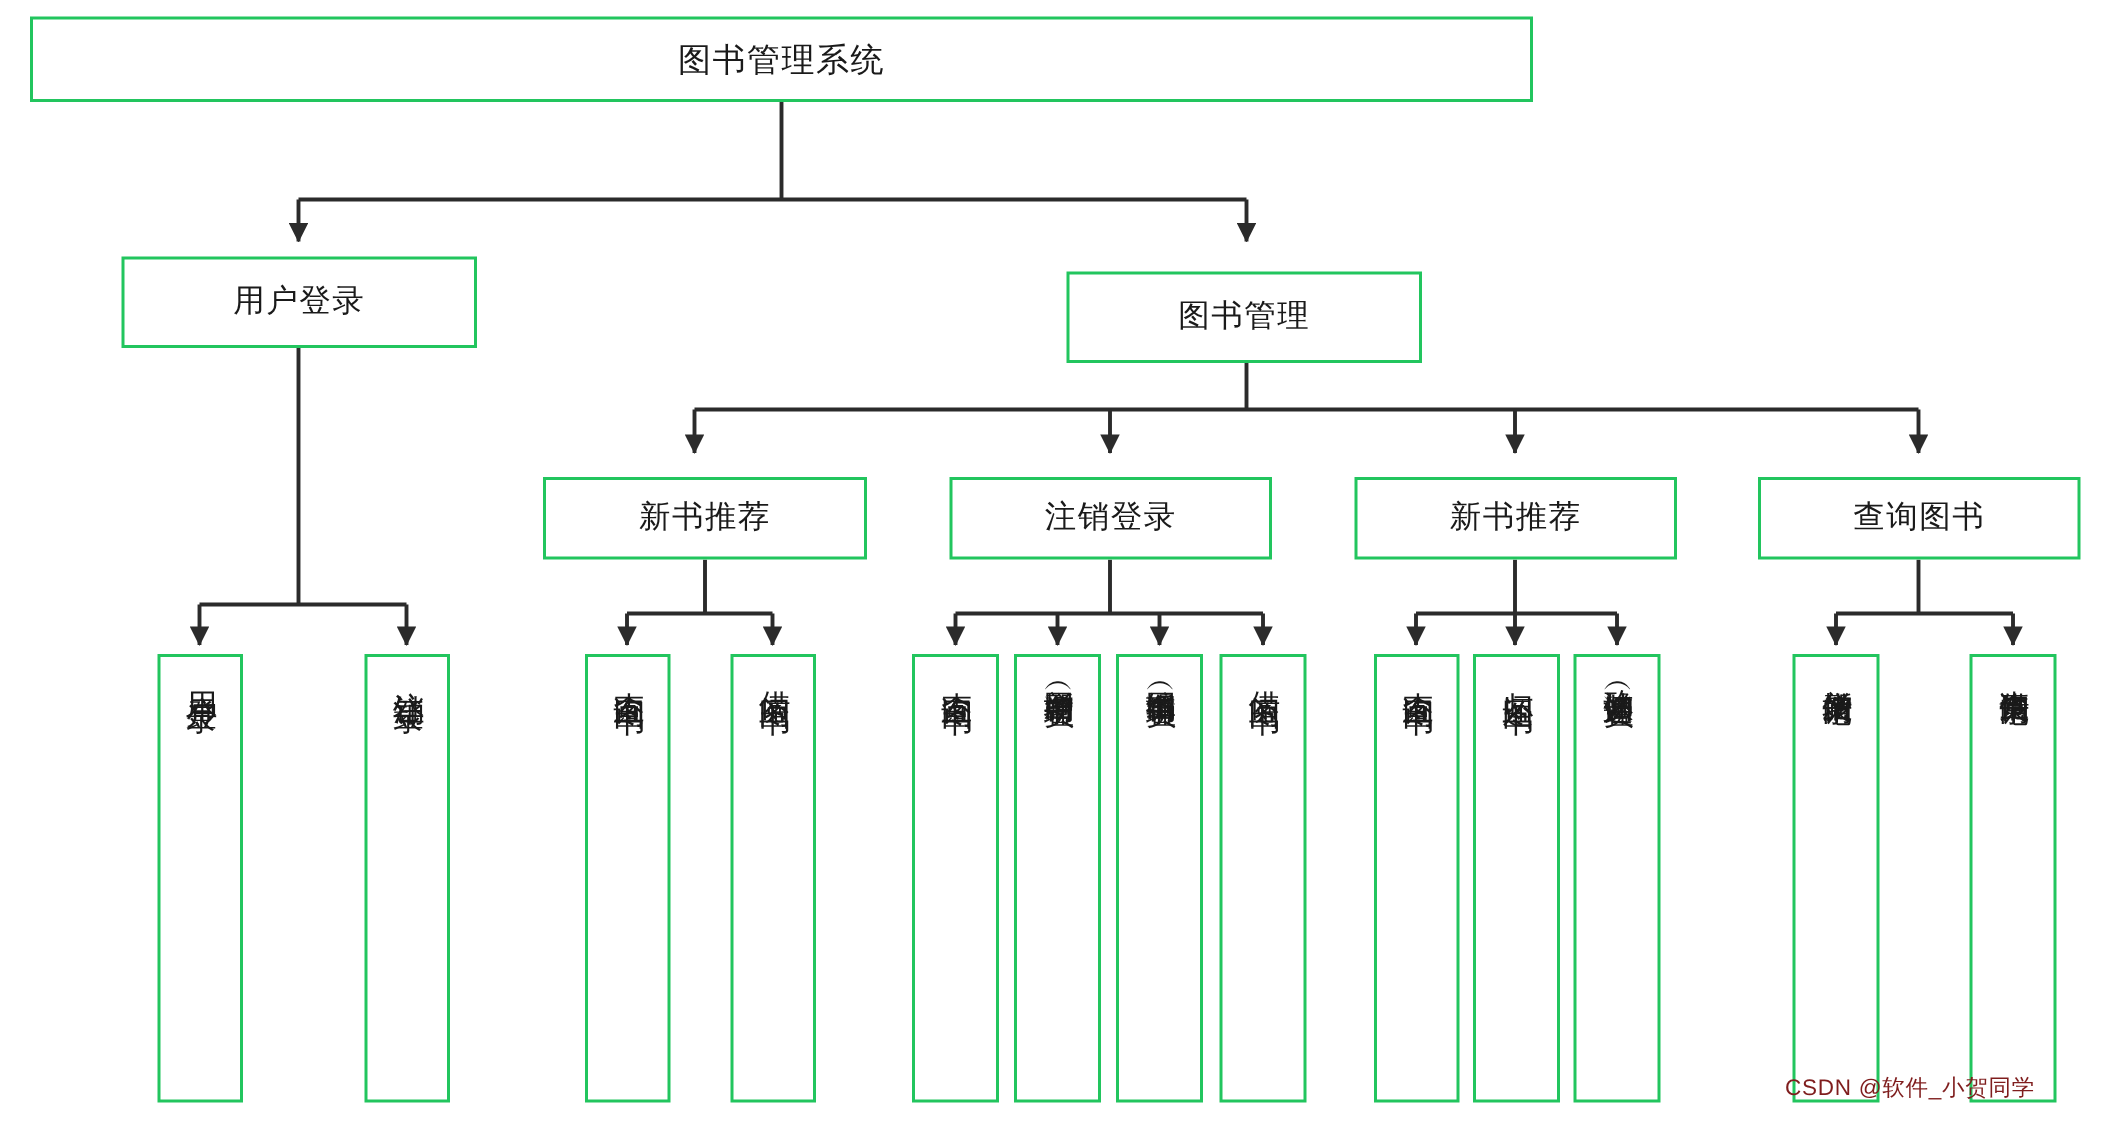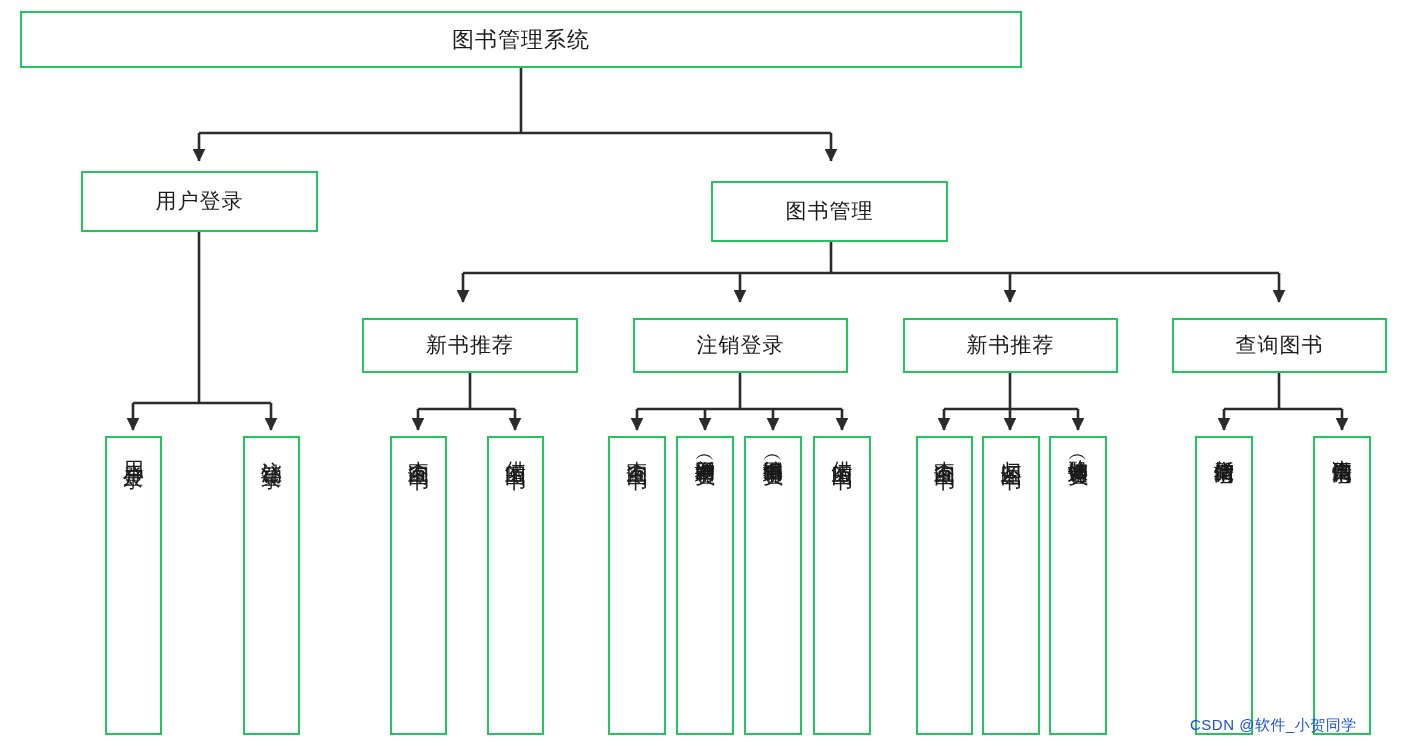--- a/index.html
+++ b/index.html
@@ -66,21 +66,21 @@
     line-height: 1.05;
     white-space: nowrap;
   }
   .v-node.tall .label {
     font-size: 20px;
     letter-spacing: 1px;
   }
   .watermark {
     position: absolute;
     font-size: 15px;
-    color: #1d4ed8;
+    color: #7f1d1d;
     white-space: nowrap;
     z-index: 3;
     letter-spacing: 0.5px;
   }
 </style>
 </head>
 <body>
 
 <div id="canvas">
 

